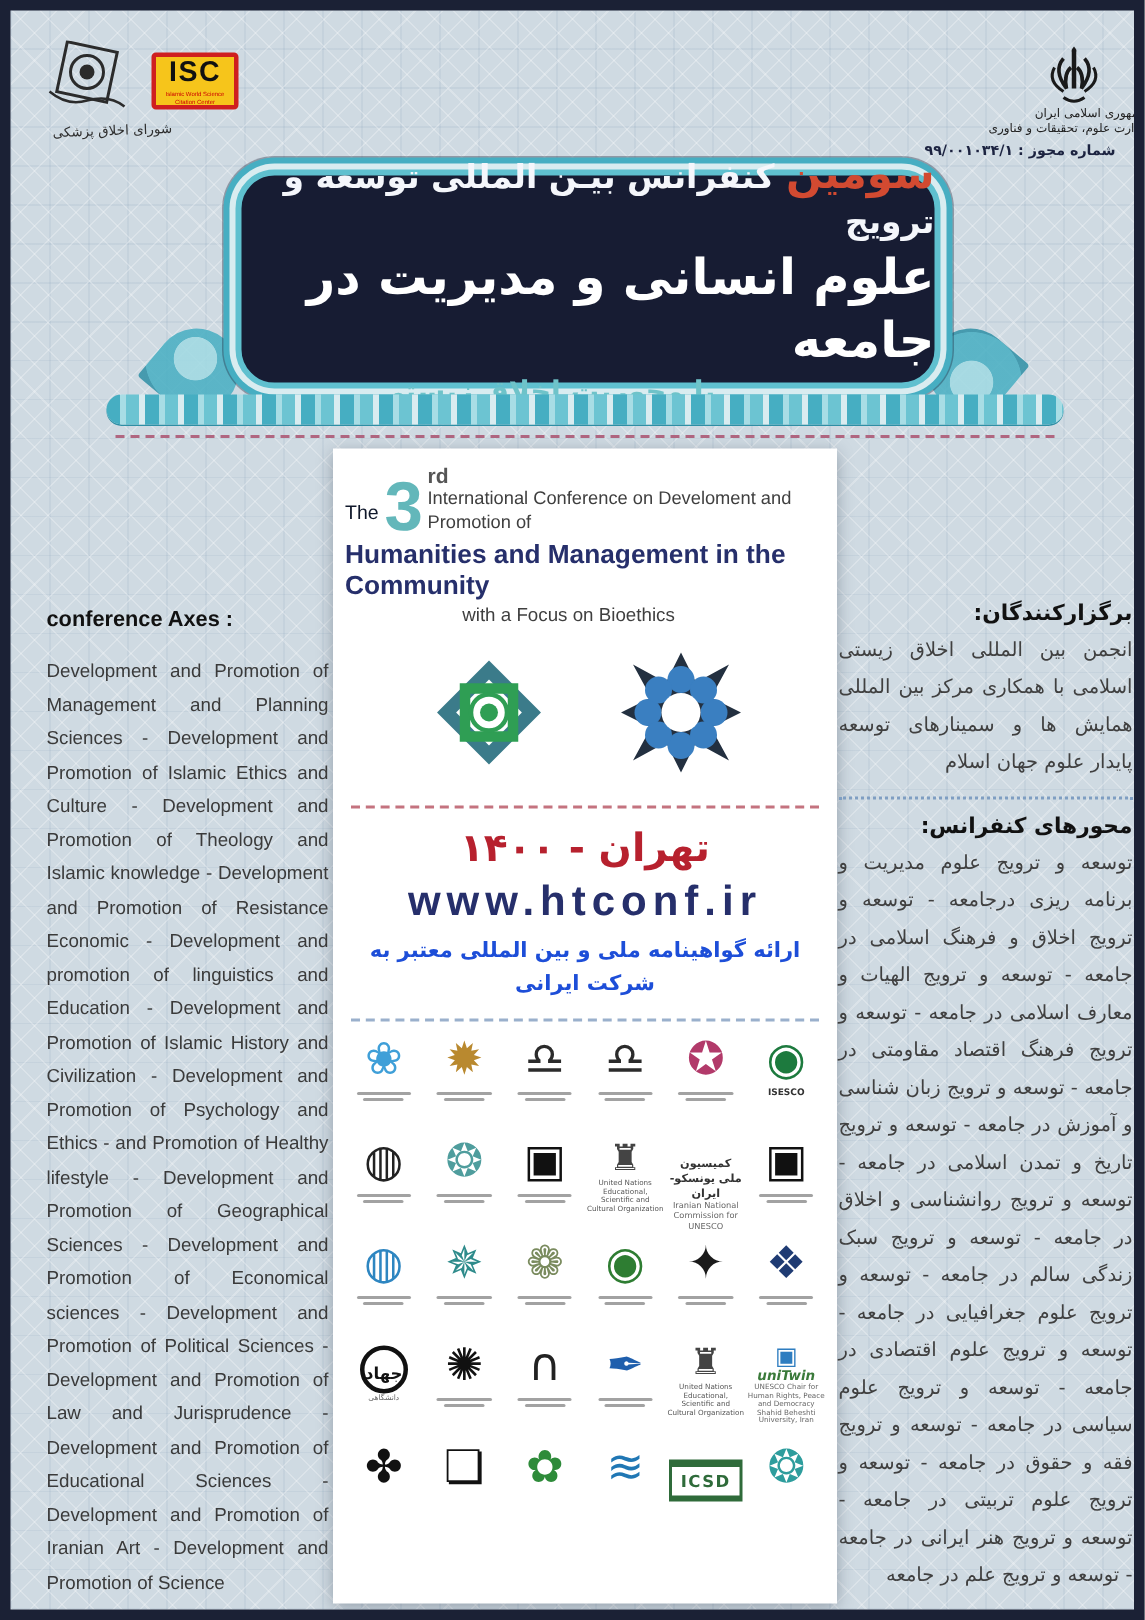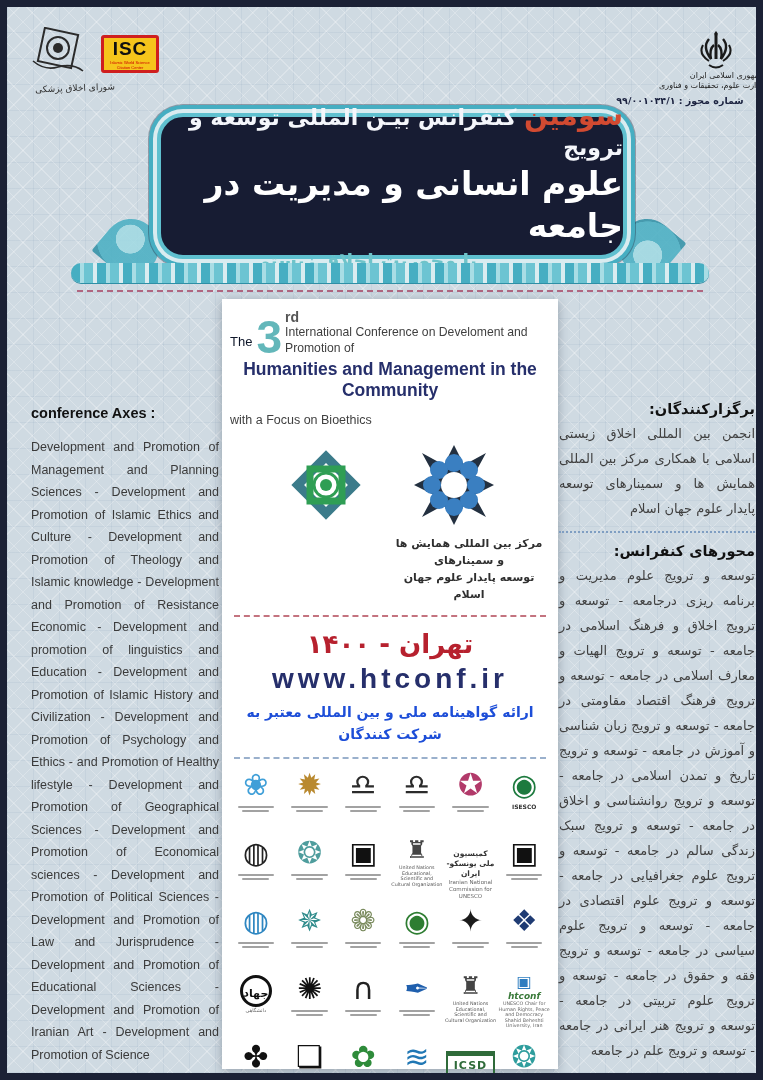--- a/index.html
+++ b/index.html
@@ -52,22 +52,22 @@
 
   
   .card{position:absolute;left:215px;top:292px;width:336px;height:770px;background:#fff;
     box-shadow:0 2px 10px rgba(30,40,60,.35);box-sizing:border-box;padding:12px 8px 0 8px;}
   .etitle{display:flex;align-items:flex-end;justify-content:center;}
   .etitle .the{font-size:13px;color:#0f172a;margin-bottom:7px;}
   .etitle .big3{font-size:46px;color:#63b7ba;font-weight:bold;line-height:.78;margin:0 3px 0 4px;}
   .etitle .stack{display:flex;flex-direction:column;align-items:flex-start;}
   .etitle .ord{font-size:14px;color:#555;font-weight:bold;line-height:13px;}
   .etitle .l1{font-size:12.2px;color:#3f3f3f;line-height:16px;}
-  .etitle2{font-size:17.5px;font-weight:bold;color:#262f6b;text-align:center;margin-top:3px;}
-  .etitle3{font-size:12.5px;color:#3f3f3f;text-align:left;padding-right:22px;margin-top:12px;}
+  .etitle2{font-size:17.5px;font-weight:bold;color:#262f6b;margin-top:3px;}
+  .etitle3{font-size:12.5px;color:#3f3f3f;text-align:center;padding-right:22px;margin-top:2px;}
   .org-row{display:flex;justify-content:center;gap:44px;margin-top:16px;}
   .org-caps{display:flex;justify-content:space-between;margin-top:8px;padding:0 6px;}
   .org-cap{width:150px;text-align:center;font-size:11px;font-weight:bold;color:#2f2f2f;line-height:17px;}
   .cdiv1{border-top:2px dashed #c4737f;margin:12px 4px 10px 4px;}
   .cdiv2{border-top:2px dashed #9ab0cc;margin:12px 4px 8px 4px;}
   .city{font-size:26px;font-weight:bold;color:#b7212e;text-align:center;line-height:34px;}
   .site{font-size:28px;font-weight:bold;color:#262f6b;text-align:center;letter-spacing:4px;line-height:36px;}
   .cert{font-size:14px;font-weight:bold;color:#1d4ed8;text-align:center;line-height:22px;margin-top:4px;}
   .sup-head{font-size:18px;font-weight:bold;color:#1d1d1d;text-align:center;margin:6px 0 4px 0;}
 
@@ -178,33 +178,29 @@
             <circle cx="64" cy="42" r="9"></circle>
           <circle cx="27" cy="27" r="9"></circle>
             <circle cx="57" cy="27" r="9"></circle>
           <circle cx="27" cy="57" r="9"></circle>
             <circle cx="57" cy="57" r="9"></circle>
         </g>
         <circle cx="42" cy="42" r="13" fill="#ffffff"></circle>
       </svg>
     </div>
     <div class="org-caps fa">
-      <div class="org-cap">
-        <div>مرکز بین المللی همایش ها و سمینارهای</div>
-        <div>توسعه پایدار علوم جهان اسلام</div>
-      </div>
     </div>
 
     <div class="cdiv1"></div>
 
     <div class="city fa">تهران - ۱۴۰۰</div>
     <div class="site en">www.htconf.ir</div>
     <div class="cert fa">
       <div>ارائه گواهینامه ملی و بین المللی معتبر به</div>
-      <div>شرکت کنندگان</div>
+      <div>شرکت ایرانی</div>
     </div>
 
     <div class="cdiv2"></div>
 
 
     <div class="sup-grid">
 
     <div class="sup-cell">
           <div class="sup-glyph" style="color: rgb(63, 159, 216);">❀</div>
 
@@ -335,21 +331,21 @@
           <div class="sq"></div>
           <div class="sq s2"></div>
         </div>
         <div class="sup-cell tiny-label">
           <div class="sup-glyph" style="color: rgb(68, 68, 68);">♜</div>
           <div class="sup-label">United Nations Educational, Scientific and Cultural Organization</div>
 
         </div>
         <div class="sup-cell unitwin">
           <div class="sup-glyph" style="color: rgb(46, 125, 192);">▣</div>
-          <div class="sup-label">htconf</div>
+          <div class="sup-label">uniTwin</div>
           <div class="sup-sublabel">UNESCO Chair for Human Rights, Peace and Democracy Shahid Beheshti University, Iran</div>
 
         </div>
         <div class="sup-cell">
           <div class="sup-glyph" style="color: rgb(17, 17, 17);">✤</div>
 
         </div>
         <div class="sup-cell">
           <div class="sup-glyph" style="color: rgb(17, 17, 17);">❏</div>
 

